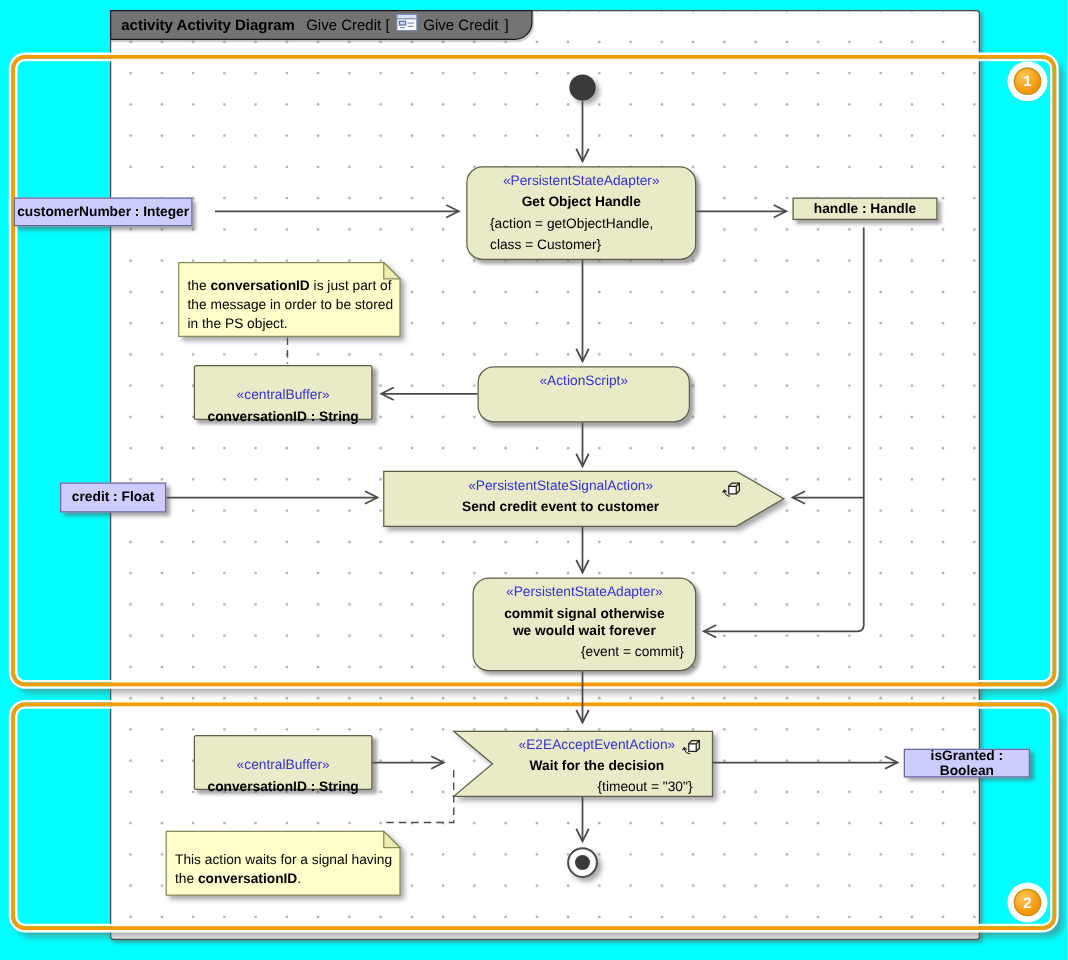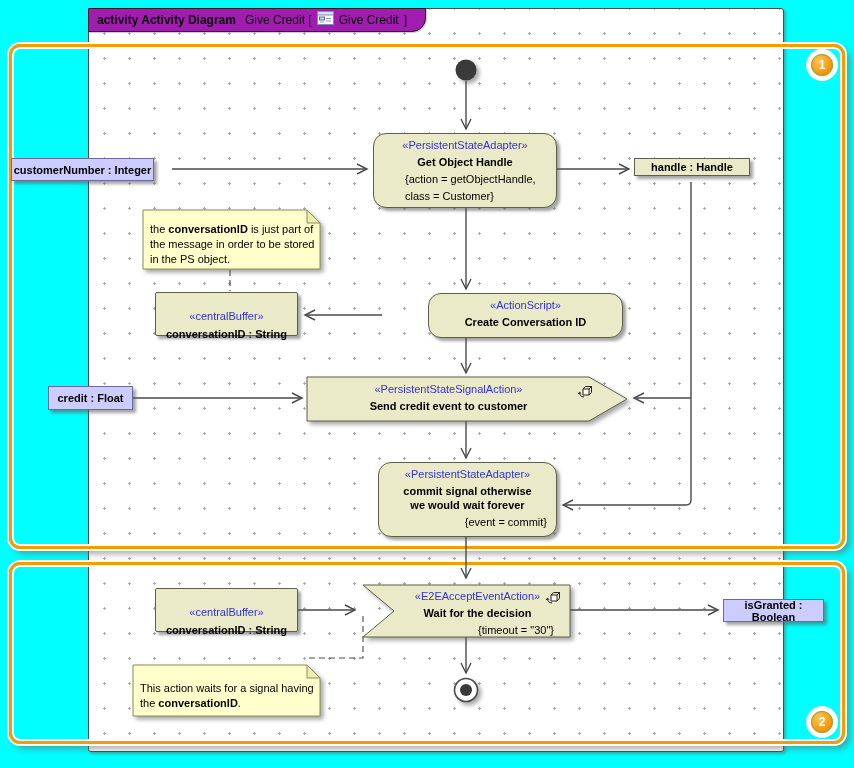--- a/index.html
+++ b/index.html
@@ -15,21 +15,21 @@
     position:absolute; left:88px; top:8px; width:696px; height:744px;
     background-color:#FFFFFF;
     background-image:radial-gradient(circle, #ABABAB 1px, rgba(0,0,0,0) 1.3px);
     background-size:25px 25px; background-position:3px 12px;
     border:1px solid #4A4A4A; border-radius:3px;
     box-shadow:2px 2px 3px rgba(90,90,90,.45);
     z-index:1;
   }
   .frame-tab {
     position:absolute; left:88px; top:8px; height:24px; z-index:2;
-    background:#a21caf; border:1px solid #1A1A1A;
+    background:#737373; border:1px solid #1A1A1A;
     border-bottom-right-radius:14px;
     display:flex; align-items:center; gap:5px;
     padding:2px 18px 3px 8px; font-size:12px; white-space:nowrap;
     box-shadow:1px 1px 1px rgba(120,120,120,.4);
   }
   .frame-tab b { margin-right:4px; }
   
   .oframe {
     position:absolute; border:3px solid #F49C00; border-radius:11px;
     box-shadow:0 0 0 2px #FFFFFF, inset 0 0 0 2px #FFFFFF, 5px 5px 6px rgba(100,100,100,.55);
@@ -53,21 +53,21 @@
 
   
   .node { position:absolute; z-index:5; }
   .action {
     background:#EAEAC8; border:1px solid #5E5E49; border-radius:13px;
     box-shadow:3px 3px 3px rgba(90,90,90,.55);
     text-align:center; padding-top:3px; line-height:17px;
   }
   .stereo { color:#3333CC; }
   .bold { font-weight:bold; }
-  .props-left  { text-align:left;  padding-left:31px; }
+  .props-left  { text-align:left;  padding-left:18px; }
   .props-right { text-align:right; padding-right:9px; }
   .obj {
     border:1px solid; font-weight:bold; text-align:center;
     display:flex; align-items:center; justify-content:center;
     box-shadow:3px 3px 3px rgba(90,90,90,.55);
   }
   .lav   { background:#CCCCFF; border-color:#6A6A9E; }
   .khaki { background:#EAEAC8; border-color:#5E5E49; }
   .buffer {
     background:#EAEAC8; border:1px solid #5E5E49; border-radius:2px;
@@ -143,23 +143,22 @@
   </g>
 </svg>
 
 <div class="node action" style="left:373px; top:133px; width:184px; height:75px;">
   <div class="stereo">«PersistentStateAdapter»</div>
   <div class="bold">Get Object Handle</div>
   <div class="props-left">{action = getObjectHandle,</div>
   <div class="props-left">class = Customer}</div>
 </div>
 
-<div class="node action" style="left:382px; top:293px; width:195px; height:45px;margin-left:46px;">
+<div class="node action" style="left:382px; top:293px; width:170px; height:45px;">
   <div class="stereo">«ActionScript»</div>
-  <div class="bold">Create Conversation ID</div>
 </div>
 
 <div class="node action" style="left:378px; top:462px; width:179px; height:75px;">
   <div class="stereo">«PersistentStateAdapter»</div>
   <div class="bold">commit signal otherwise</div>
   <div class="bold" style="margin-top:-3px;">we would wait forever</div>
   <div class="props-right">{event = commit}</div>
 </div>
 
 <div class="node obj lav" style="left:11px; top:158px; width:143px; height:23px;">

